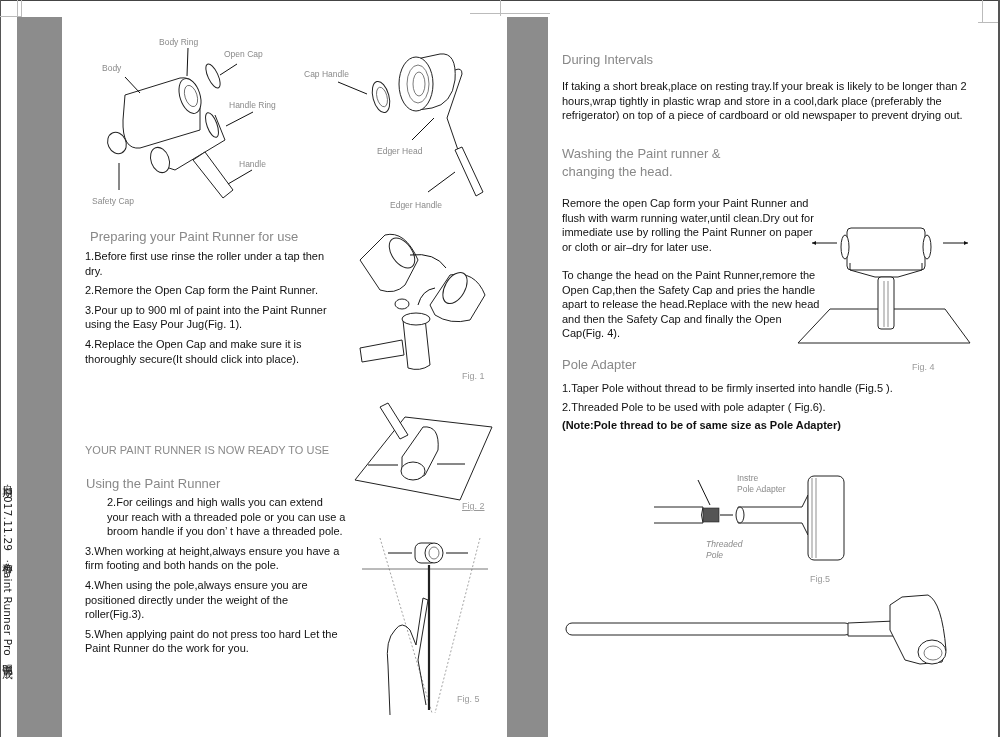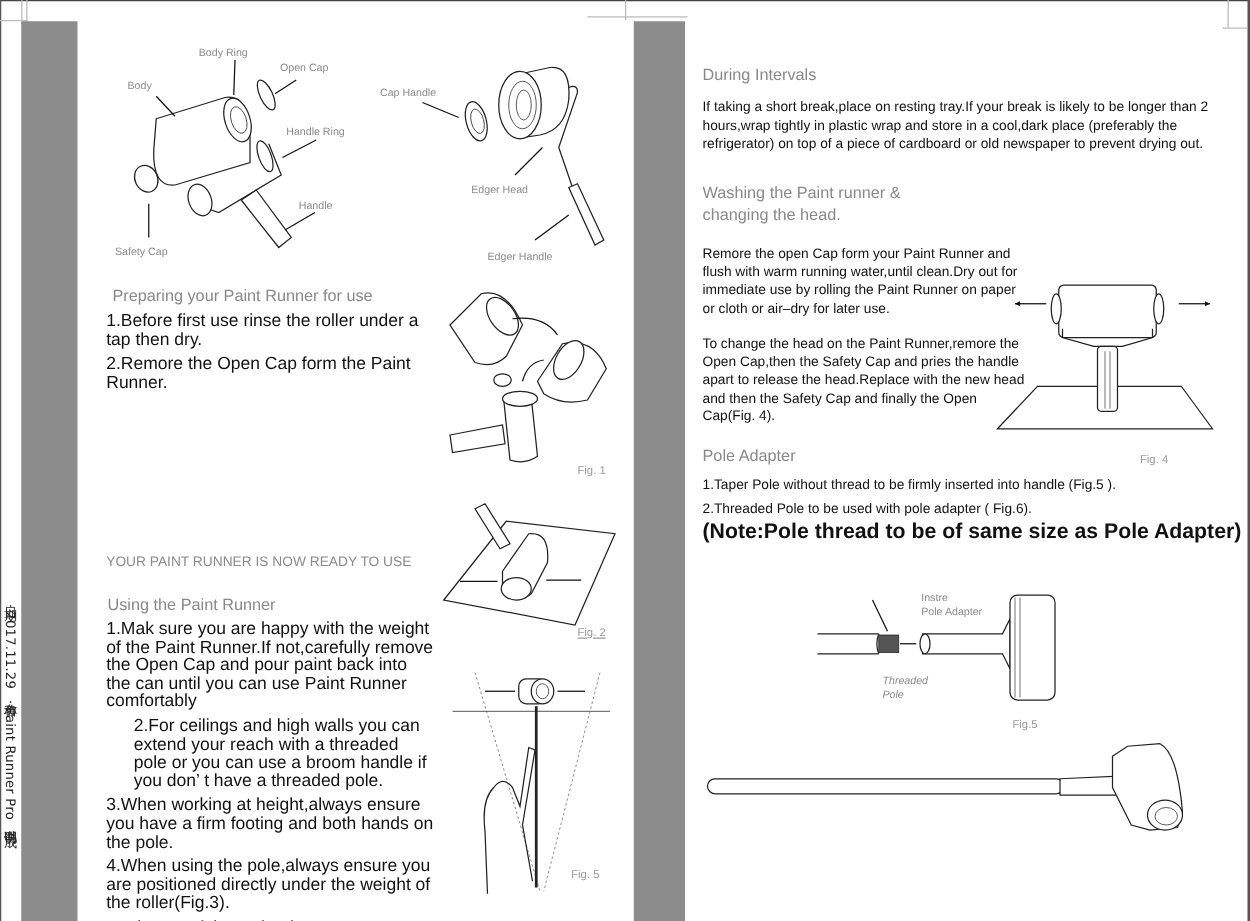--- a/index.html
+++ b/index.html
@@ -5,21 +5,21 @@
   html, body { margin:0; padding:0; }
   body { width:1000px; height:737px; position:relative; overflow:hidden; background:#ffffff; font-family:"Liberation Sans", sans-serif; color:#111; }
   .frame-top { position:absolute; left:0; top:0; width:1000px; height:1px; background:#444; }
   .frame-left { position:absolute; left:0; top:0; width:1px; height:737px; background:#555; }
   .frame-right { position:absolute; right:0; top:0; width:2px; height:737px; background:#555; }
   .crop-mark { position:absolute; border-color:#bbb; border-style:solid; border-width:0; }
   .gray-band { position:absolute; top:17px; background:#8c8c8c; height:720px; }
   .side-caption { position:absolute; left:1px; top:478px; width:14px; height:259px; writing-mode:vertical-rl; font-size:10.5px; color:#222; font-family:"DejaVu Sans", sans-serif; white-space:nowrap; letter-spacing:0.2px; }
   .abs { position:absolute; }
   .sec-title { font-size:13px; color:#888; font-weight:normal; }
-  .para { font-size:14px; line-height:14.6px; color:#111; }
+  .para { font-size:11px; line-height:14.6px; color:#111; }
   .caption-lbl { font-size:8.5px; color:#8a8a8a; }
   .fig-lbl { font-size:9px; color:#9a9a9a; }
   .bold { font-weight:bold; }
   svg { position:absolute; overflow:visible; }
   svg .ln { fill:none; stroke:#222; stroke-width:1; }
   svg .lnf { fill:#fff; stroke:#222; stroke-width:1; }
   svg .thin { fill:none; stroke:#444; stroke-width:0.7; }
   svg .arrow { stroke:#111; stroke-width:1; fill:none; }
 </style>
 </head>
@@ -89,20 +89,22 @@
   <div class="abs caption-lbl" style="left:92px;top:196px;">Safety Cap</div>
   <div class="abs caption-lbl" style="left:304px;top:69px;">Cap Handle</div>
   <div class="abs caption-lbl" style="left:377px;top:146px;">Edger Head</div>
   <div class="abs caption-lbl" style="left:390px;top:200px;">Edger Handle</div>
 </div>
 
 <div class="abs sec-title" style="left:90px;top:229px;">Preparing your Paint Runner for use</div>
 <div class="abs para" style="left:85px;top:249px;width:255px;">
   <div style="margin-bottom:5px;">1.Before first use rinse the roller under a tap then dry.</div>
   <div style="margin-bottom:5px;">2.Remore the Open Cap form the Paint Runner.</div>
+  <div style="margin-bottom:5px;">3.Pour up to 900 ml of paint into the Paint Runner using the Easy Pour Jug(Fig. 1).</div>
+  <div style="margin-bottom:5px;">4.Replace the Open Cap and make sure it is thoroughly secure(It should click into place).</div>
 </div>
 <div class="abs" style="left:85px;top:444px;font-size:11px;color:#8a8a8a;">YOUR PAINT RUNNER IS NOW READY TO USE</div>
 
 <svg style="left:340px;top:220px;" width="160" height="160">
   <path class="lnf" d="M20,40 L45,15 Q65,10 78,40 L65,65 Q55,75 40,70 Z"></path>
   <ellipse class="lnf" cx="62" cy="33" rx="10" ry="17" transform="rotate(-35 62 33)"></ellipse>
   <path class="lnf" d="M90,85 L110,55 Q135,50 145,75 L130,100 Q110,105 95,95 Z"></path>
   <ellipse class="lnf" cx="115" cy="68" rx="10" ry="17" transform="rotate(30 115 68)"></ellipse>
   <path class="arrow" d="M70,35 Q95,32 106,48"></path>
   <path class="arrow" d="M95,68 Q82,70 78,85"></path>
@@ -118,21 +120,20 @@
   <path class="lnf" d="M40,12 L48,8 L68,40 L60,44 Z"></path>
   <path class="lnf" d="M62,62 L83,32 Q100,30 98,55 L85,80 Q72,90 62,78 Z"></path>
   <ellipse class="lnf" cx="73" cy="76" rx="12" ry="9"></ellipse>
   <path class="arrow" d="M58,70 L28,70"></path>
   <path class="arrow" d="M97,69 L125,69"></path>
 </svg>
 <div class="abs fig-lbl" style="left:462px;top:501px;text-decoration:underline;">Fig. 2</div>
 
 <div class="abs sec-title" style="left:86px;top:476px;">Using the Paint Runner</div>
 <div class="abs para" style="left:85px;top:495px;width:262px;">
-  <div style="margin-bottom:5px;">1.Mak sure you are happy with the weight of the Paint Runner.If not,carefully remove the Open Cap and pour paint back into the can until you can use Paint Runner comfortably</div>
   <div style="margin-bottom:5px;margin-left:22px;">2.For ceilings and high walls you can extend your reach with a threaded pole or you can use a broom handle if you don’ t have a threaded pole.</div>
   <div style="margin-bottom:5px;">3.When working at height,always ensure you have a firm footing and both hands on the pole.</div>
   <div style="margin-bottom:5px;">4.When using the pole,always ensure you are positioned directly under the weight of the roller(Fig.3).</div>
   <div>5.When applying paint do not press too hard Let the Paint Runner do the work for you.</div>
 </div>
 
 <svg style="left:340px;top:530px;" width="170" height="207">
   <line x1="22" y1="39" x2="148" y2="39" stroke="#777" stroke-width="1"></line>
   <line x1="40" y1="8" x2="92" y2="183" stroke="#666" stroke-width="0.6" stroke-dasharray="2,2"></line>
   <line x1="140" y1="8" x2="95" y2="183" stroke="#666" stroke-width="0.6" stroke-dasharray="2,2"></line>
@@ -168,21 +169,21 @@
   <path class="arrow" d="M47,48 L22,48"></path>
   <path class="arrow" d="M153,48 L178,48"></path>
   <path d="M22,48 L26,46 L26,50 Z" fill="#111"></path>
   <path d="M178,48 L174,46 L174,50 Z" fill="#111"></path>
 </svg>
 <div class="abs fig-lbl" style="left:912px;top:362px;">Fig. 4</div>
 
 <div class="abs sec-title" style="left:562px;top:357px;">Pole Adapter</div>
 <div class="abs para" style="left:562px;top:381px;font-size:11px;">1.Taper Pole without thread to be firmly inserted into handle (Fig.5 ).</div>
 <div class="abs para" style="left:562px;top:400px;font-size:11px;">2.Threaded Pole to be used with pole adapter ( Fig.6).</div>
-<div class="abs para bold" style="left:562px;top:418px;font-size:17px;">(Note:Pole thread to be of same size as Pole Adapter)</div>
+<div class="abs para bold" style="left:562px;top:418px;font-size:11px;">(Note:Pole thread to be of same size as Pole Adapter)</div>
 
 <svg style="left:640px;top:460px;" width="260" height="130">
   <path class="ln" d="M14,47 L63,47 M14,63 L63,63"></path>
   <path class="ln" d="M63,47 Q60,55 63,63"></path>
   <rect x="63" y="48" width="16" height="14" fill="#555" stroke="#222" stroke-width="0.6"></rect>
   <path class="arrow" d="M80,55 L93,55"></path>
   <path class="arrow" d="M58,20 L70,45"></path>
   <path class="ln" d="M98,47 L162,47 L168,35 L168,75 L162,63 L98,63 Z"></path>
   <ellipse class="lnf" cx="100" cy="55" rx="4" ry="8"></ellipse>
   <rect class="lnf" x="168" y="16" width="36" height="84" rx="6"></rect>

